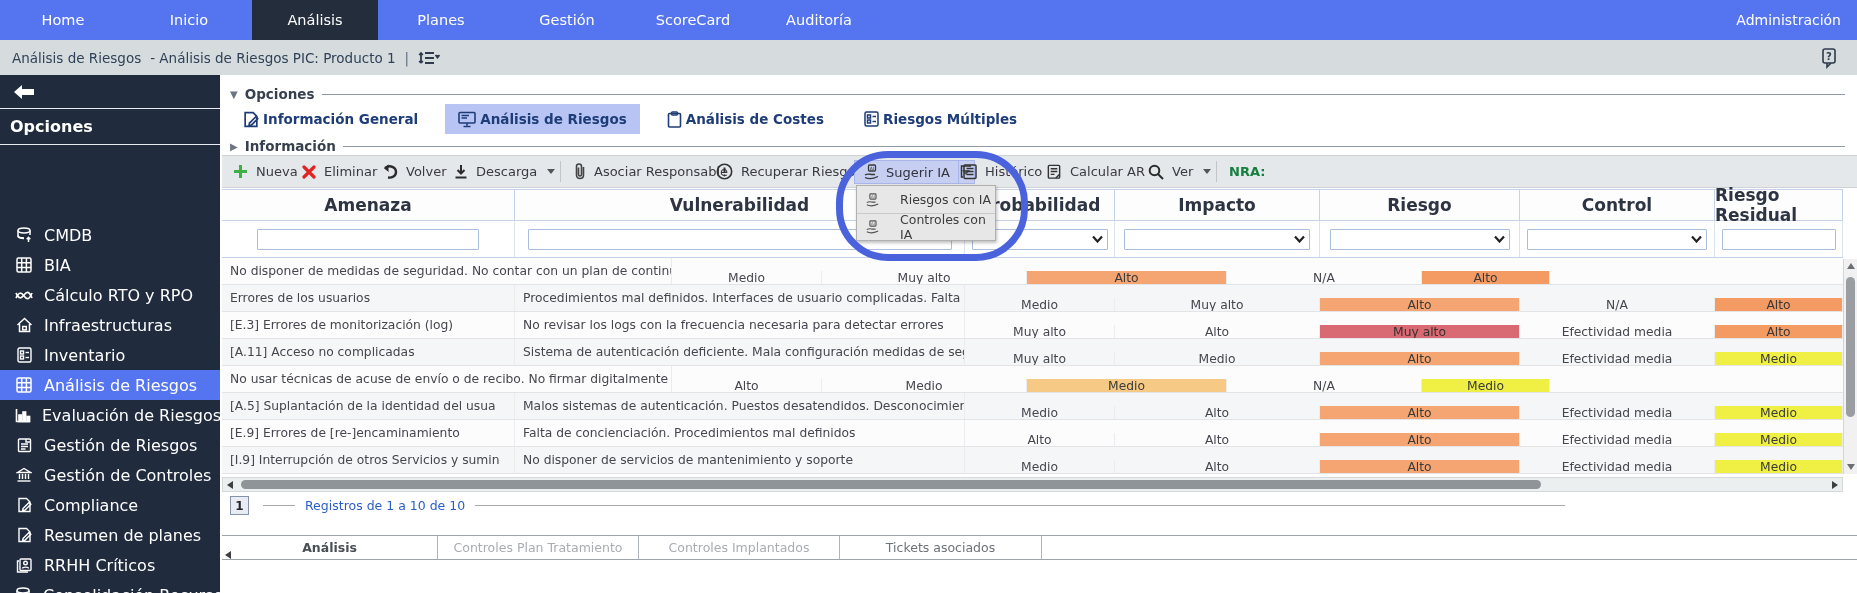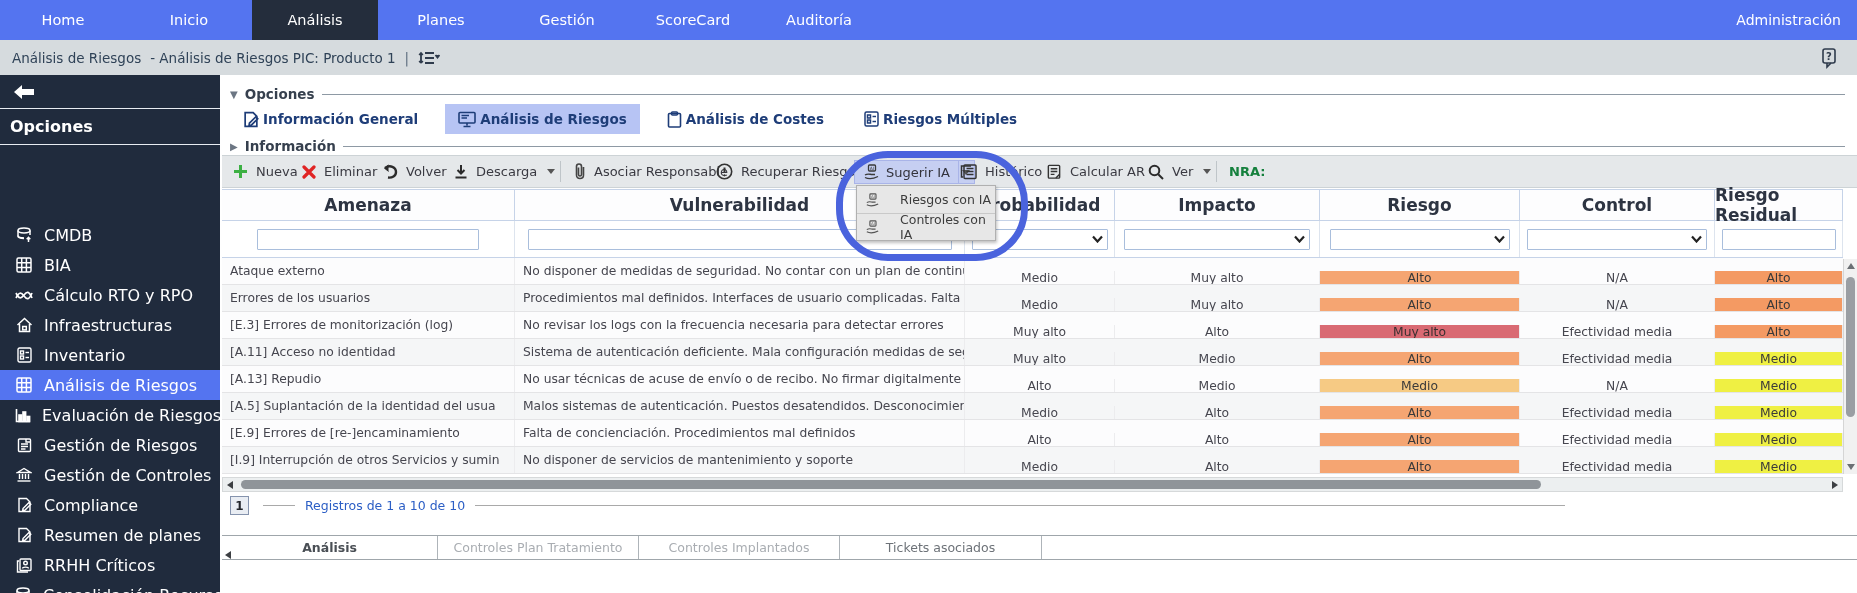--- a/index.html
+++ b/index.html
@@ -512,21 +512,20 @@
             <path d="M1 1.5 L5.5 6.5 L10 1.5"></path>
           </svg>
         </div>
       </div>
     <div class="fc c6">
         <input class="fin" style="width: 114px;">
       </div>
   </div>
 
   <div class="trow">
-    <div class="td txt c0">Ataque externo</div>
     <div class="td txt c1">No disponer de medidas de seguridad. No contar con un plan de continuidad de neg</div>
     <div class="td ctr c2">Medio</div>
     <div class="td ctr c3">Muy alto</div>
     <div class="td ctr c4 lvl" data-level="Alto">Alto</div>
     <div class="td ctr c5">N/A</div>
     <div class="td ctr c6 lvl-res" data-level="Alto">Alto</div>
   </div>
   <div class="trow">
     <div class="td txt c0">Errores de los usuarios</div>
     <div class="td txt c1">Procedimientos mal definidos. Interfaces de usuario complicadas. Falta de formació</div>
@@ -539,30 +538,29 @@
   <div class="trow">
     <div class="td txt c0">[E.3] Errores de monitorización (log)</div>
     <div class="td txt c1">No revisar los logs con la frecuencia necesaria para detectar errores</div>
     <div class="td ctr c2">Muy alto</div>
     <div class="td ctr c3">Alto</div>
     <div class="td ctr c4 lvl" data-level="Muy alto">Muy alto</div>
     <div class="td ctr c5">Efectividad media</div>
     <div class="td ctr c6 lvl-res" data-level="Alto">Alto</div>
   </div>
   <div class="trow">
-    <div class="td txt c0">[A.11] Acceso no identidad</div>
+    <div class="td txt c0">[A.11] Acceso no complicadas</div>
     <div class="td txt c1">Sistema de autenticación deficiente. Mala configuración medidas de seguridad exist</div>
     <div class="td ctr c2">Muy alto</div>
     <div class="td ctr c3">Medio</div>
     <div class="td ctr c4 lvl" data-level="Alto">Alto</div>
     <div class="td ctr c5">Efectividad media</div>
     <div class="td ctr c6 lvl-res" data-level="Medio">Medio</div>
   </div>
   <div class="trow">
-    <div class="td txt c0">[A.13] Repudio</div>
     <div class="td txt c1">No usar técnicas de acuse de envío o de recibo. No firmar digitalmente documentos</div>
     <div class="td ctr c2">Alto</div>
     <div class="td ctr c3">Medio</div>
     <div class="td ctr c4 lvl" data-level="Medio">Medio</div>
     <div class="td ctr c5">N/A</div>
     <div class="td ctr c6 lvl-res" data-level="Medio">Medio</div>
   </div>
   <div class="trow">
     <div class="td txt c0">[A.5] Suplantación de la identidad del usua</div>
     <div class="td txt c1">Malos sistemas de autenticación. Puestos desatendidos. Desconocimiento de proces</div>

